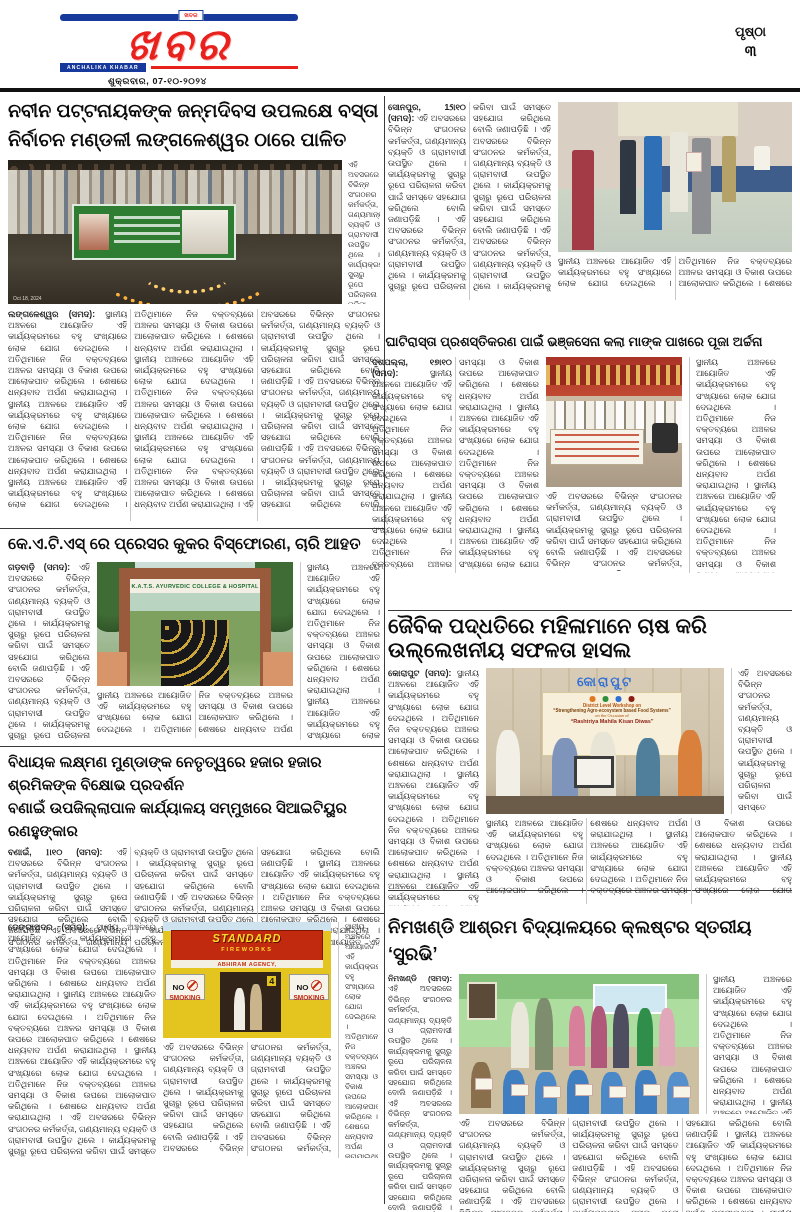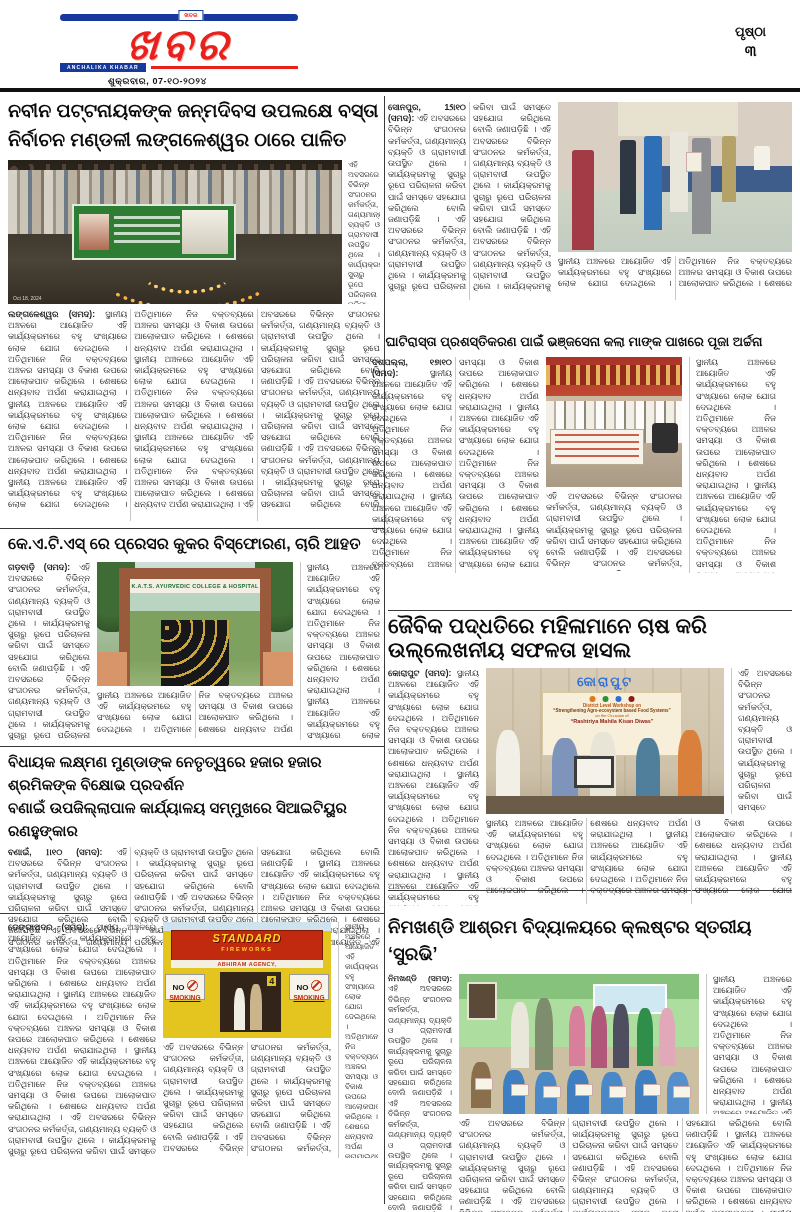--- a/index.html
+++ b/index.html
@@ -91,21 +91,21 @@
   .p5-bline3{font-size:4px;color:#b4500e;}
   .p5-bline4{font-size:5.5px;color:#8c1d12;font-weight:bold;}
   .p5-table{position:absolute;left:0;right:0;bottom:0;height:18px;background:#6b5b49;}
   
   .p6{background:linear-gradient(180deg,#cfe3ee 0 8%,#e4c51f 8% 100%);}
   .p6-banner{position:absolute;left:8px;right:8px;top:8px;height:30px;background:#c22a10;border:1px solid #7e1505;text-align:center;}
   .p6-standard{font-size:11px;line-height:15px;font-weight:bold;font-style:italic;color:#ffd92a;letter-spacing:1px;text-shadow:1px 1px 0 #5e0d02;}
   .p6-fireworks{font-size:5.5px;font-weight:bold;color:#ffd92a;letter-spacing:2px;line-height:6px;}
   .p6-agency{position:absolute;left:8px;right:8px;top:38px;height:8px;background:#f3efe2;color:#c22a10;font-size:5.5px;font-weight:bold;line-height:8px;text-align:center;letter-spacing:.5px;}
   .p6-door{position:absolute;left:34%;right:30%;top:50px;bottom:6px;background:#33241a;}
-  .p6-sign{position:absolute;width:40px;height:26px;background:#f6f3ea;border:1px solid #999;text-align:center;padding-top:1px;box-sizing:border-box;text-decoration:underline;}
+  .p6-sign{position:absolute;width:40px;height:26px;background:#f6f3ea;border:1px solid #999;text-align:center;padding-top:1px;box-sizing:border-box;}
   .p6-sign .no{font-size:8px;font-weight:bold;color:#111;line-height:9px;display:inline-block;}
   .p6-sign .smoking{font-size:6.5px;font-weight:bold;color:#c22a10;line-height:7px;}
   .p6-nosmoke-ico{display:inline-block;width:9px;height:9px;border:1.5px solid #c22a10;border-radius:50%;vertical-align:middle;margin-left:2px;position:relative;}
   .p6-nosmoke-ico::after{content:"";position:absolute;left:-1px;top:3px;width:10px;height:1.5px;background:#c22a10;transform:rotate(-45deg);}
   .p6-stallno{position:absolute;left:62%;top:54px;color:#1d1d1d;background:#e4c51f;font-size:9px;font-weight:bold;padding:0 2px;}
   
   .p7{background:linear-gradient(180deg,#86c27c 0 18%,#aede9f 18% 52%,#cdbfa2 52% 100%);}
   .p7-board{position:absolute;left:56%;top:10px;width:70px;height:26px;background:#cfe8f2;border:2px solid #ffffff;}
   .p7-window{position:absolute;left:8px;top:8px;width:26px;height:34px;background:#5c4a38;border:2px solid #e8e2d2;}
   .cert{position:absolute;width:16px;height:10px;background:#f7f4e8;border:1px solid #caa;}

